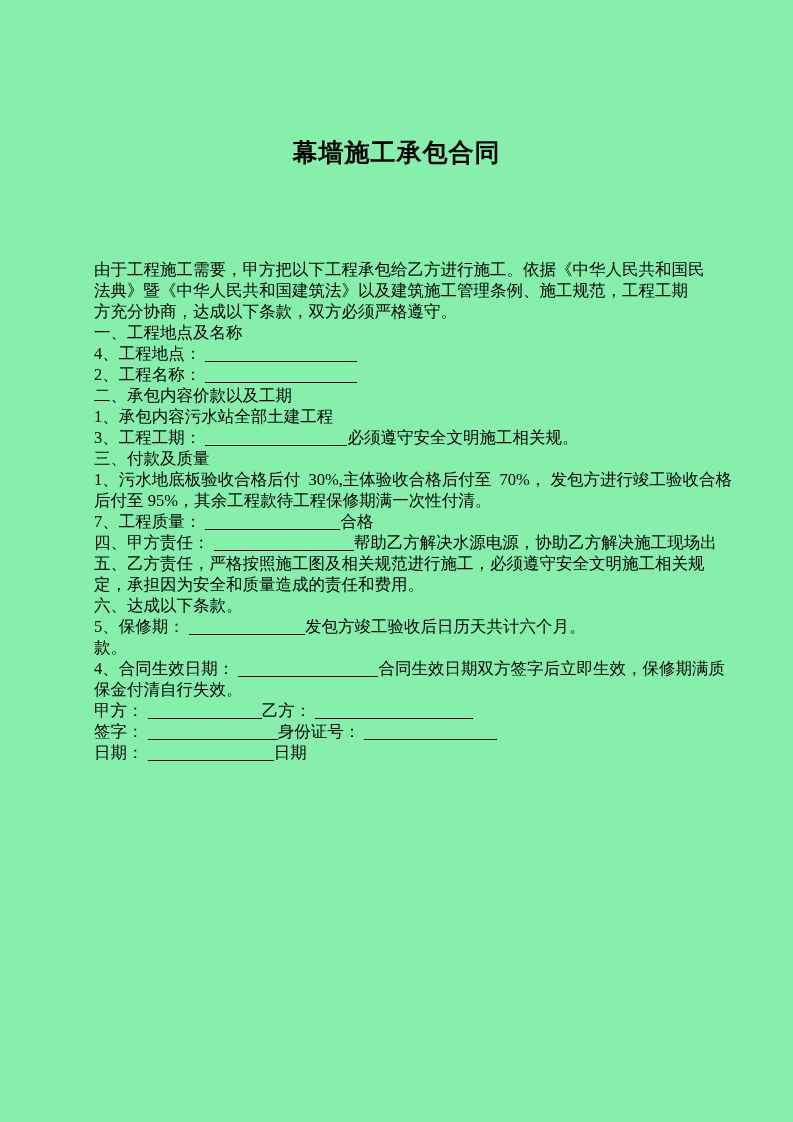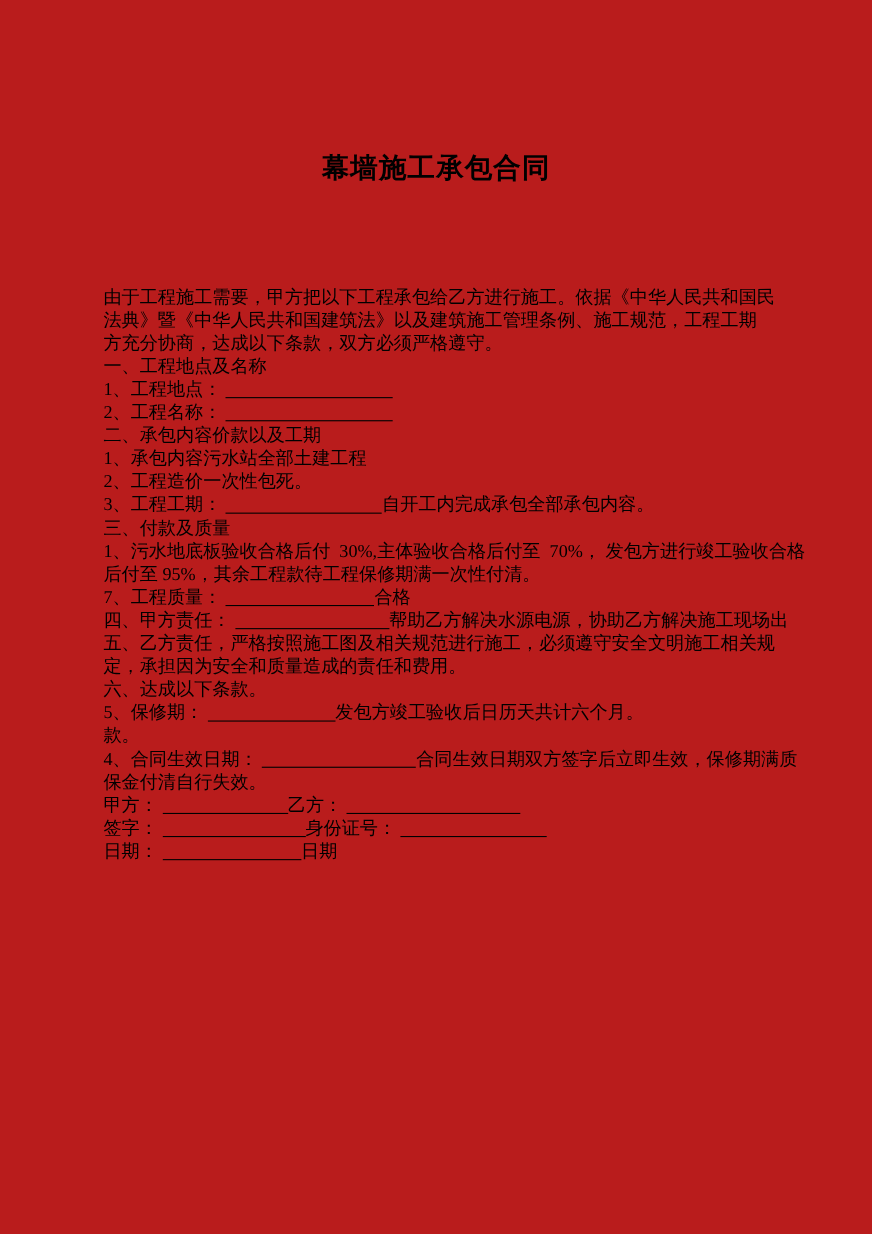--- a/index.html
+++ b/index.html
@@ -11,21 +11,21 @@
     height: 1122px;
     background: #ffffff;
     position: relative;
     font-family: "Liberation Serif", "DejaVu Serif", serif;
     color: #000000;
     overflow: hidden;
   }
   .page {
     position: absolute;
     inset: 0;
-    background: #b91c1c;
+    background: #86efac;
   }
   .doc-title {
     position: absolute;
     top: 136px;
     left: 0;
     width: 793px;
     text-align: center;
     font-family: "DejaVu Sans", "Liberation Sans", sans-serif;
     font-weight: bold;
     font-size: 25px;
@@ -57,26 +57,25 @@
 </head>
 <body style="background: rgb(255, 255, 255); color: rgb(0, 0, 0);">
 
 <div class="page">
   <div class="doc-title">幕墙施工承包合同</div>
   <div class="doc-body">
       <div class="line"><span class="seg">由于工程施工需要，甲方把以下工程承包给乙方进行施工。依据《中华人民共和国民</span></div>
       <div class="line"><span class="seg">法典》暨《中华人民共和国建筑法》以及建筑施工管理条例、施工规范，工程工期</span></div>
       <div class="line"><span class="seg">方充分协商，达成以下条款，双方必须严格遵守。</span></div>
       <div class="line"><span class="seg">一、工程地点及名称</span></div>
-      <div class="line"><span class="seg">1、工程地点： </span><span class="blank" style="width: 152px; border-bottom-color: rgb(0, 0, 0);"></span></div>
+      <div class="line"><span class="seg">4、工程地点： </span><span class="blank" style="width: 152px; border-bottom-color: rgb(0, 0, 0);"></span></div>
       <div class="line"><span class="seg">2、工程名称： </span><span class="blank" style="width: 152px; border-bottom-color: rgb(0, 0, 0);"></span></div>
       <div class="line"><span class="seg">二、承包内容价款以及工期</span></div>
       <div class="line"><span class="seg">1、承包内容污水站全部土建工程</span></div>
-      <div class="line"><span class="seg">2、工程造价一次性包死。</span></div>
-      <div class="line"><span class="seg">3、工程工期： </span><span class="blank" style="width: 142px; border-bottom-color: rgb(0, 0, 0);"></span><span class="seg">自开工内完成承包全部承包内容。</span></div>
+      <div class="line"><span class="seg">3、工程工期： </span><span class="blank" style="width: 142px; border-bottom-color: rgb(0, 0, 0);"></span><span class="seg">必须遵守安全文明施工相关规。</span></div>
       <div class="line"><span class="seg">三、付款及质量</span></div>
       <div class="line"><span class="seg">1、污水地底板验收合格后付  30%,主体验收合格后付至  70%， 发包方进行竣工验收合格</span></div>
       <div class="line"><span class="seg">后付至 95%，其余工程款待工程保修期满一次性付清。</span></div>
       <div class="line"><span class="seg">7、工程质量： </span><span class="blank" style="width: 135px; border-bottom-color: rgb(0, 0, 0);"></span><span class="seg">合格</span></div>
       <div class="line"><span class="seg">四、甲方责任： </span><span class="blank" style="width: 140px; border-bottom-color: rgb(0, 0, 0);"></span><span class="seg">帮助乙方解决水源电源，协助乙方解决施工现场出</span></div>
       <div class="line"><span class="seg">五、乙方责任，严格按照施工图及相关规范进行施工，必须遵守安全文明施工相关规</span></div>
       <div class="line"><span class="seg">定，承担因为安全和质量造成的责任和费用。</span></div>
       <div class="line"><span class="seg">六、达成以下条款。</span></div>
       <div class="line"><span class="seg">5、保修期： </span><span class="blank" style="width: 116px; border-bottom-color: rgb(0, 0, 0);"></span><span class="seg">发包方竣工验收后日历天共计六个月。</span></div>
       <div class="line"><span class="seg">款。</span></div>

